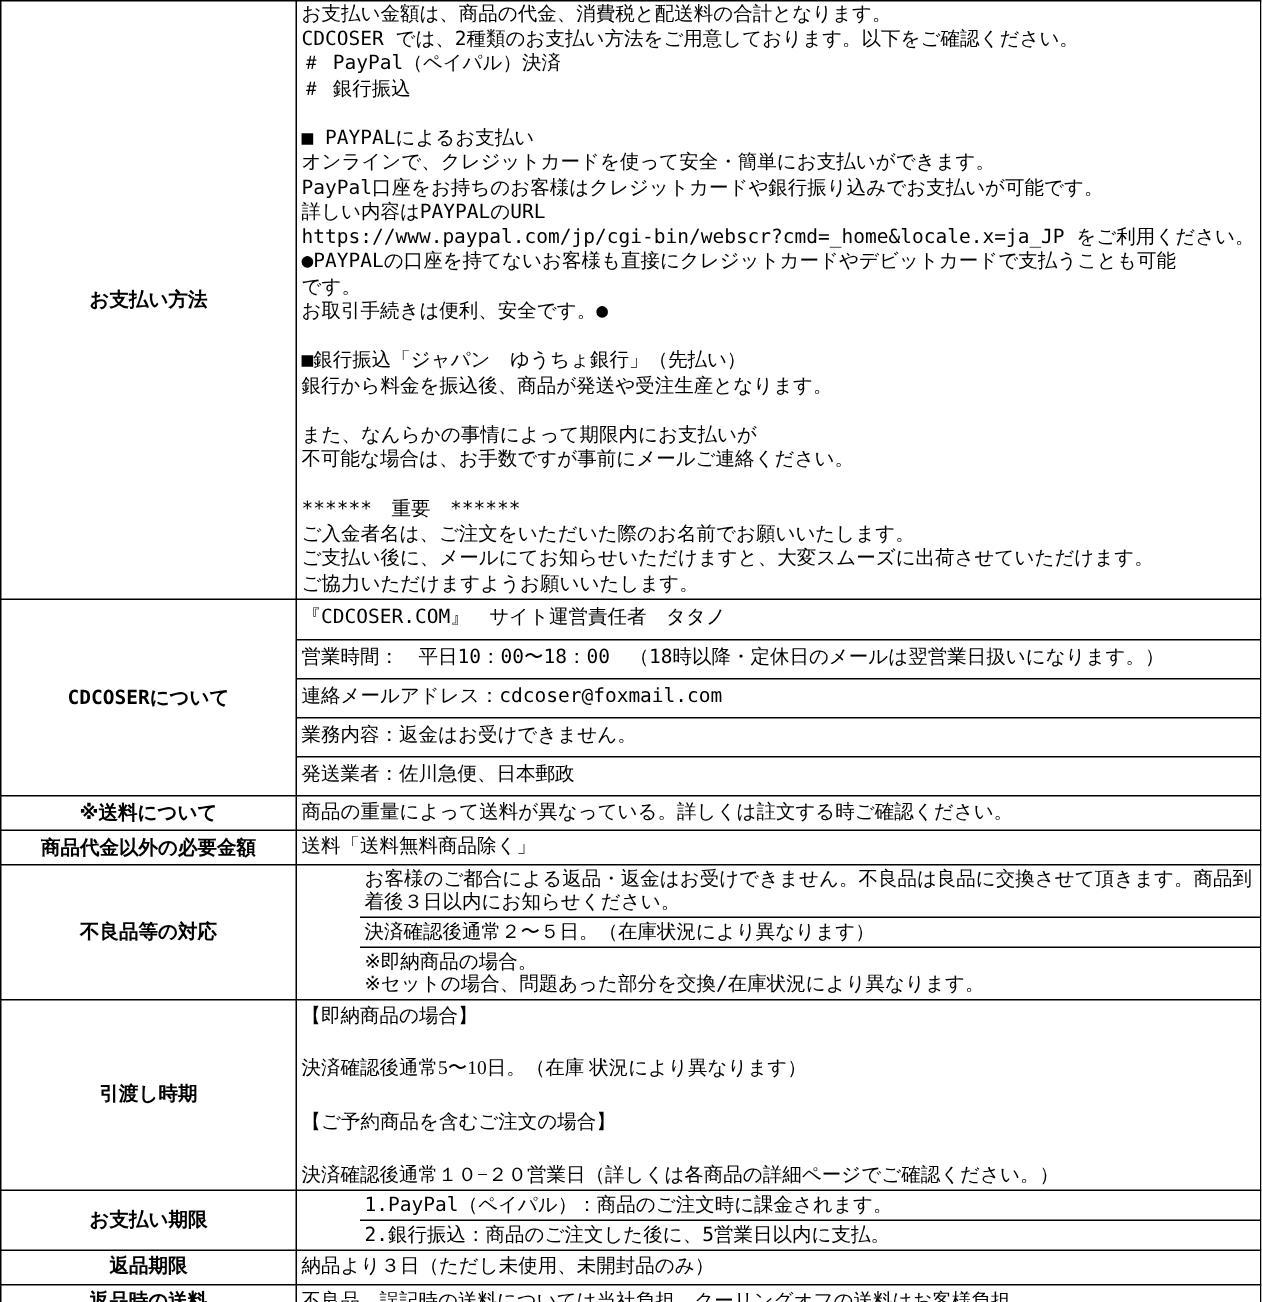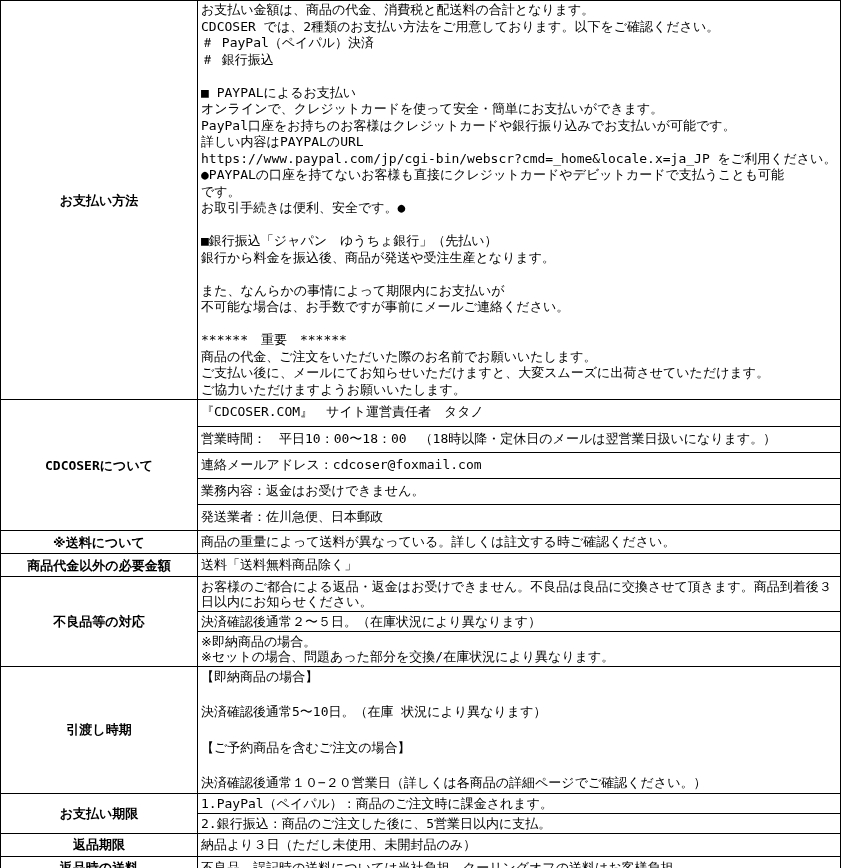--- a/index.html
+++ b/index.html
@@ -31,29 +31,29 @@
     border:1px solid #000000;
     vertical-align:top;
     padding:0;
   }
   .lines { padding:1px 3px; }
   .line {
     min-height:16.5px;
     line-height:16.5px;
     white-space:pre-wrap;
   }
-  .lines.tall .line { min-height:17.7px; line-height:17.7px; }
+  .lines.tall .line { min-height:17.7px; line-height:17.7px;font-family:Liberation Serif, serif; }
   .subrow {
     padding:4px 3px;
     min-height:26px;
     line-height:16px;
     white-space:pre-wrap;
   }
   .subrow + .subrow { border-top:1px solid #000000; }
-  .subrow.tight { min-height:0; padding:2px 3px; line-height:15px; }
+  .subrow.tight { min-height:0; padding:2px 3px; line-height:15px;margin-left:42px; }
   .subrow.tight .line { min-height:15px; line-height:15px; white-space:pre-wrap; }
   .subrow.bold { font-weight:normal; }
   .cell-text {
     padding:3px 3px;
     line-height:16px;
     white-space:pre-wrap;
   }
 </style>
 </head>
 <body>
@@ -80,21 +80,21 @@
               <div class="line">です。</div>
               <div class="line">お取引手続きは便利、安全です。●</div>
               <div class="line">&nbsp;</div>
               <div class="line">■銀行振込「ジャパン　ゆうちょ銀行」（先払い）</div>
               <div class="line">銀行から料金を振込後、商品が発送や受注生産となります。</div>
               <div class="line">&nbsp;</div>
               <div class="line">また、なんらかの事情によって期限内にお支払いが</div>
               <div class="line">不可能な場合は、お手数ですが事前にメールご連絡ください。</div>
               <div class="line">&nbsp;</div>
               <div class="line">******　重要　******</div>
-              <div class="line">商品の代金、ご注文をいただいた際のお名前でお願いいたします。</div>
+              <div class="line">ご入金者名は、ご注文をいただいた際のお名前でお願いいたします。</div>
               <div class="line">ご支払い後に、メールにてお知らせいただけますと、大変スムーズに出荷させていただけます。</div>
               <div class="line">ご協力いただけますようお願いいたします。</div>
             </div>
         </td>
       </tr>
 
       <tr>
         <th class="lbl">CDCOSERについて</th>
         <td class="content">
           <div class="subrow">『CDCOSER.COM』　サイト運営責任者　タタノ</div>

